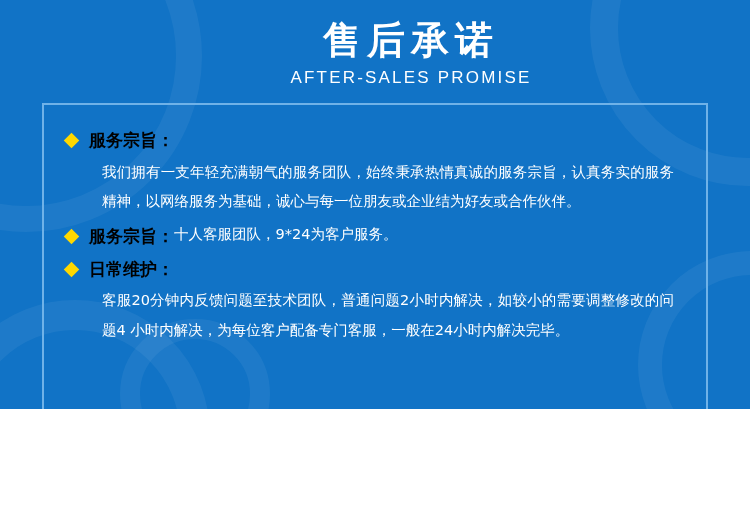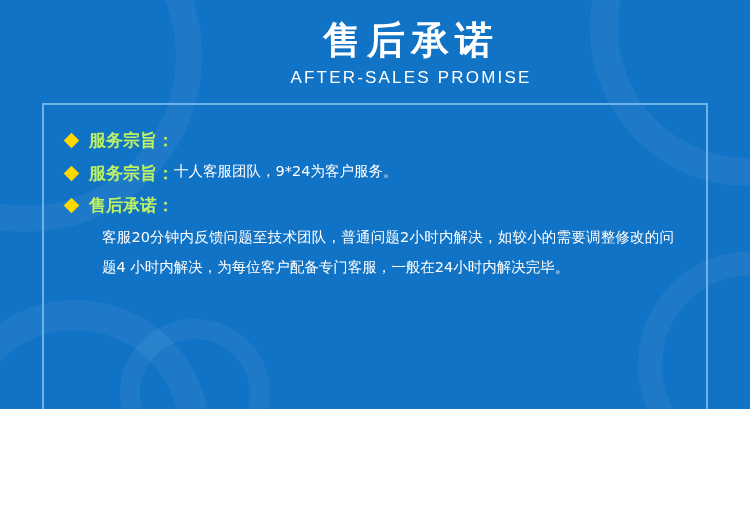--- a/index.html
+++ b/index.html
@@ -100,21 +100,21 @@
   .diamond {
     width: 11px;
     height: 11px;
     background: #ffd800;
     transform: rotate(45deg);
     margin-top: 6px;
     margin-right: 12px;
     flex: 0 0 auto;
   }
   .heading-text {
-    color: #bef264;
+    color: #000000;
     font-size: 17px;
     font-weight: bold;
     line-height: 1.45;
     font-family: Liberation Serif, serif;
   }
   .heading-inline {
     color: #ffffff;
     font-size: 14.5px;
     font-weight: normal;
   }
@@ -145,34 +145,35 @@
   </div>
 
   <div class="panel">
     <div class="panel-inner">
 
       <div class="block">
         <div class="heading-row">
           <span class="diamond"></span>
           <span class="heading-text">服务宗旨：</span>
         </div>
+        <div class="body-text">我们拥有一支年轻充满朝气的服务团队，始终秉承热情真诚的服务宗旨，认真务实的服务精神，以网络服务为基础，诚心与每一位朋友或企业结为好友或合作伙伴。</div>
       </div>
 
       <div class="block">
         <div class="heading-row">
           <span class="diamond"></span>
           <span class="heading-text">服务宗旨：</span>
           <span class="heading-inline">十人客服团队，9*24为客户服务。</span>
         </div>
       </div>
 
       <div class="block">
         <div class="heading-row">
           <span class="diamond"></span>
-          <span class="heading-text">售后承诺：</span>
+          <span class="heading-text">日常维护：</span>
         </div>
       </div>
 
       <div class="block">
         <div class="body-text">客服20分钟内反馈问题至技术团队，普通问题2小时内解决，如较小的需要调整修改的问题4 小时内解决，为每位客户配备专门客服，一般在24小时内解决完毕。</div>
       </div>
 
     </div>
   </div>
 </div>

